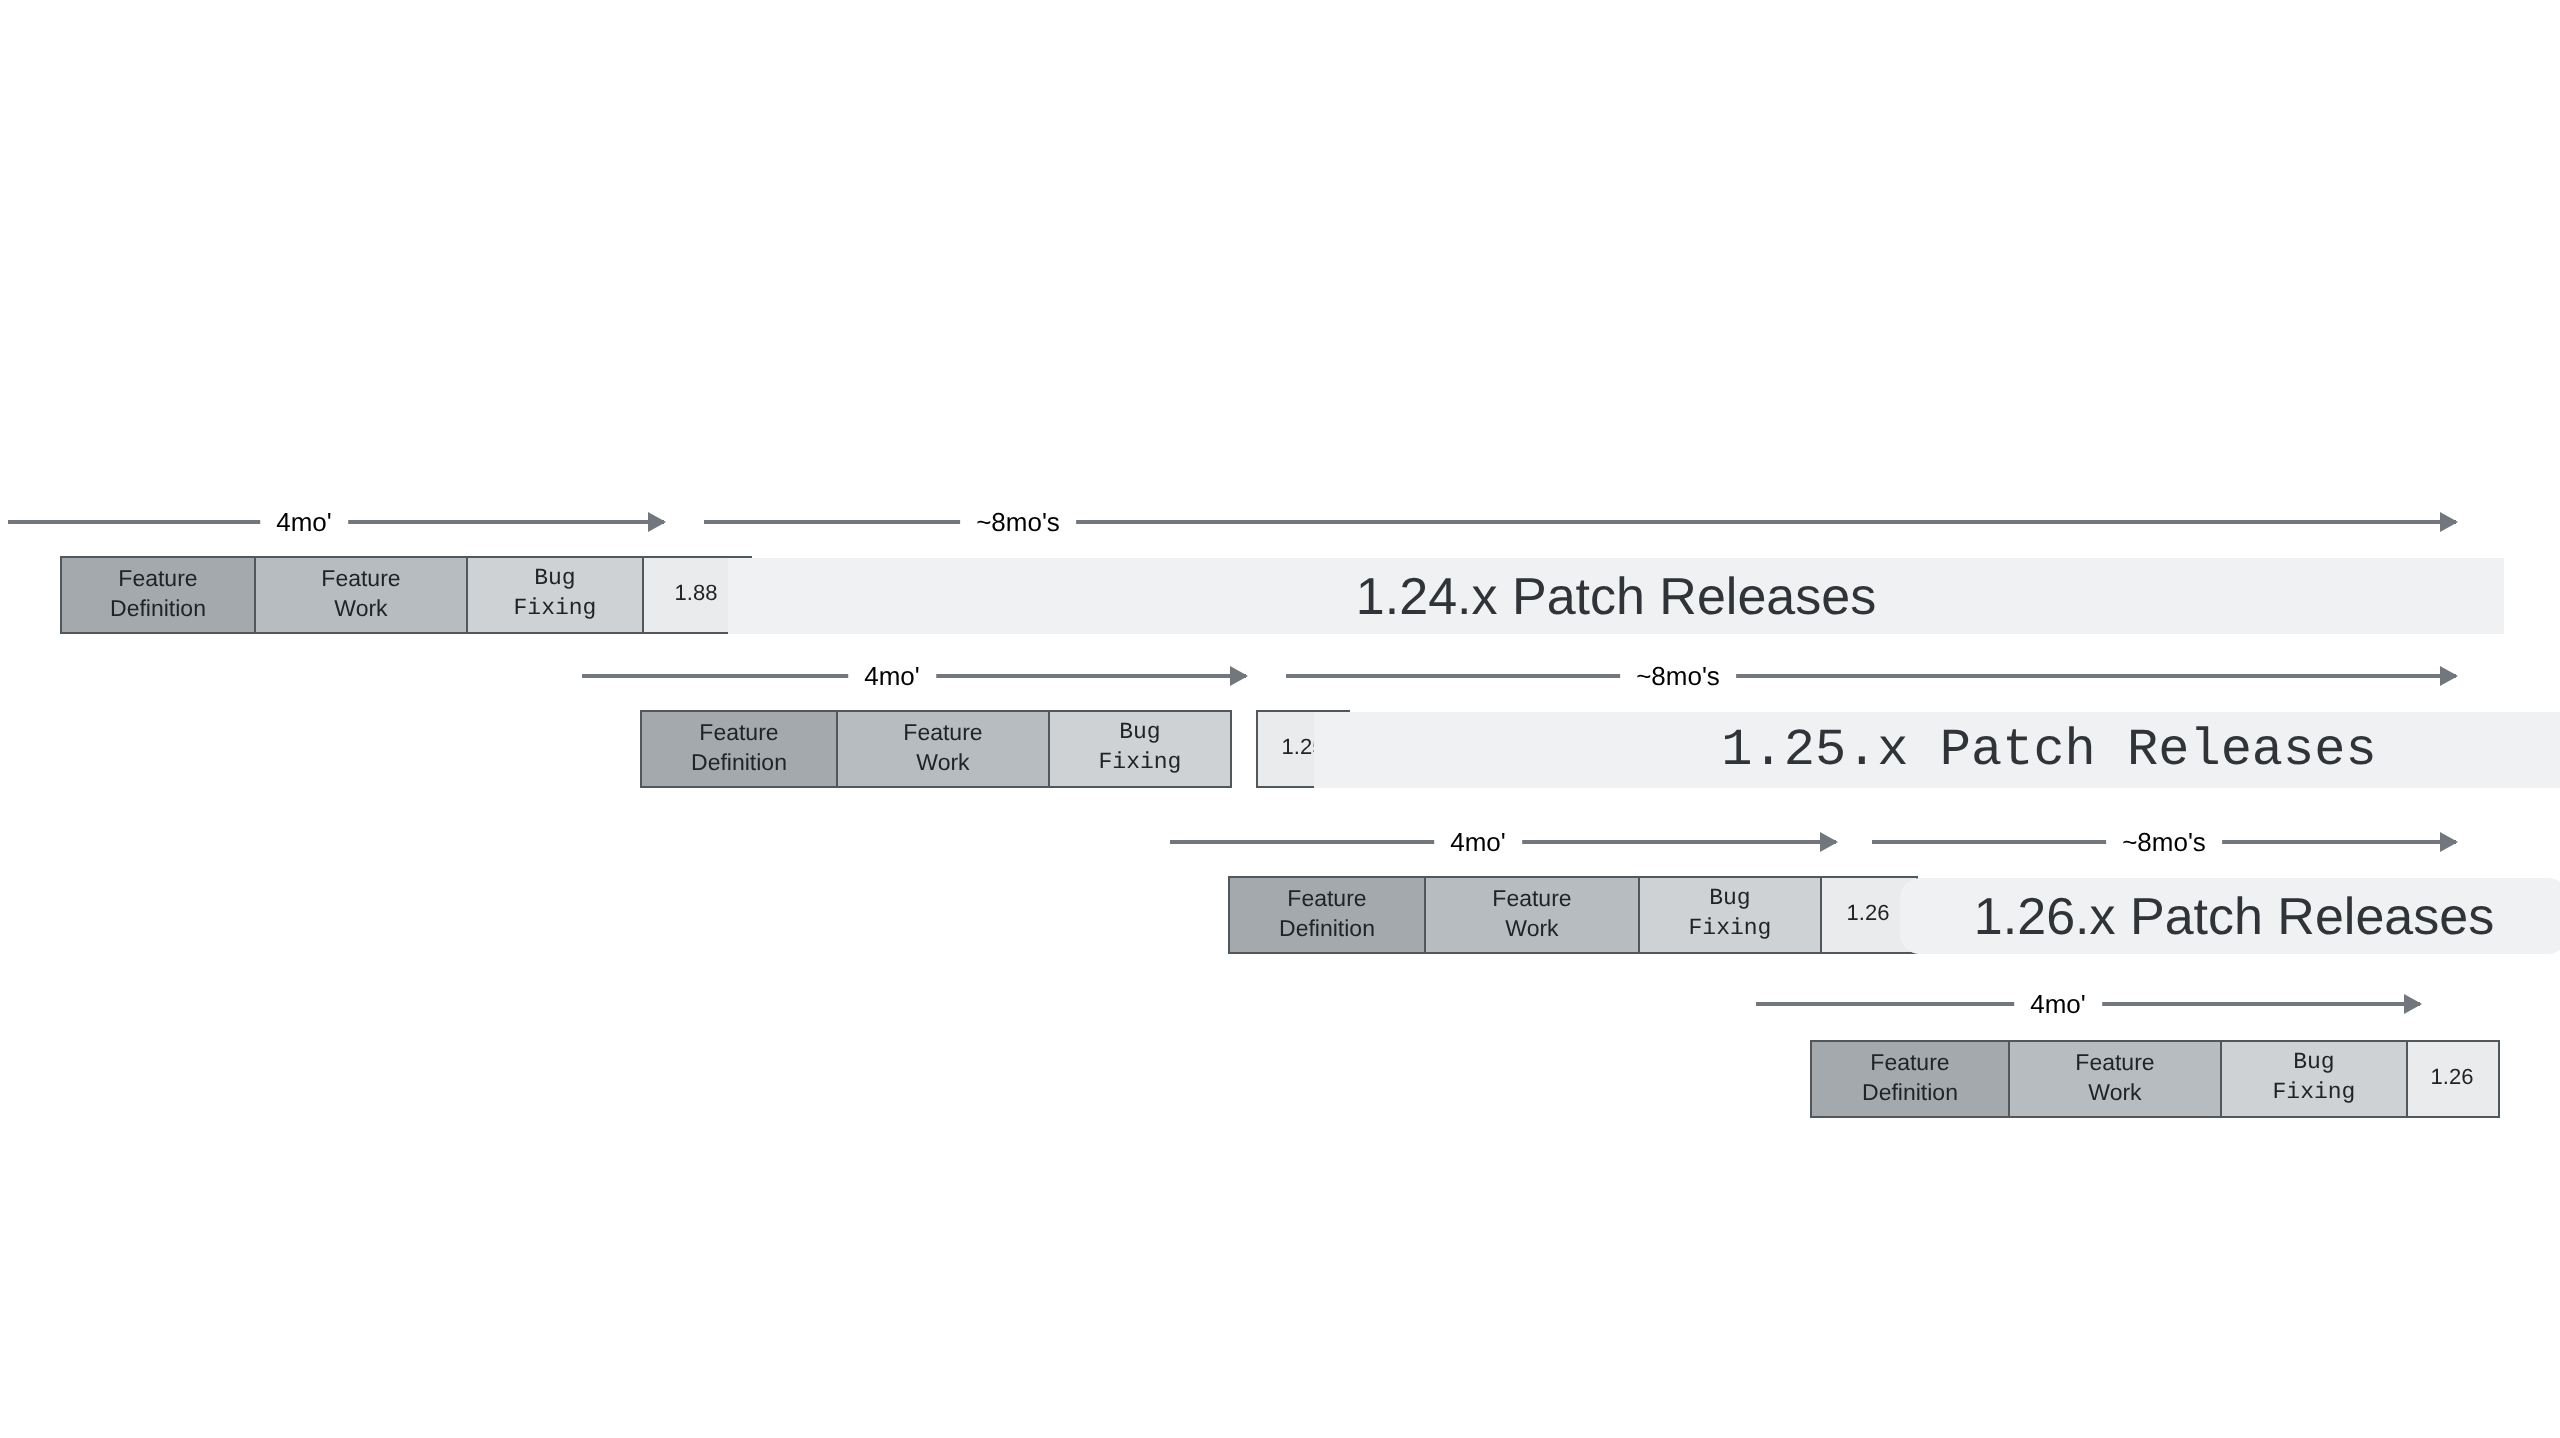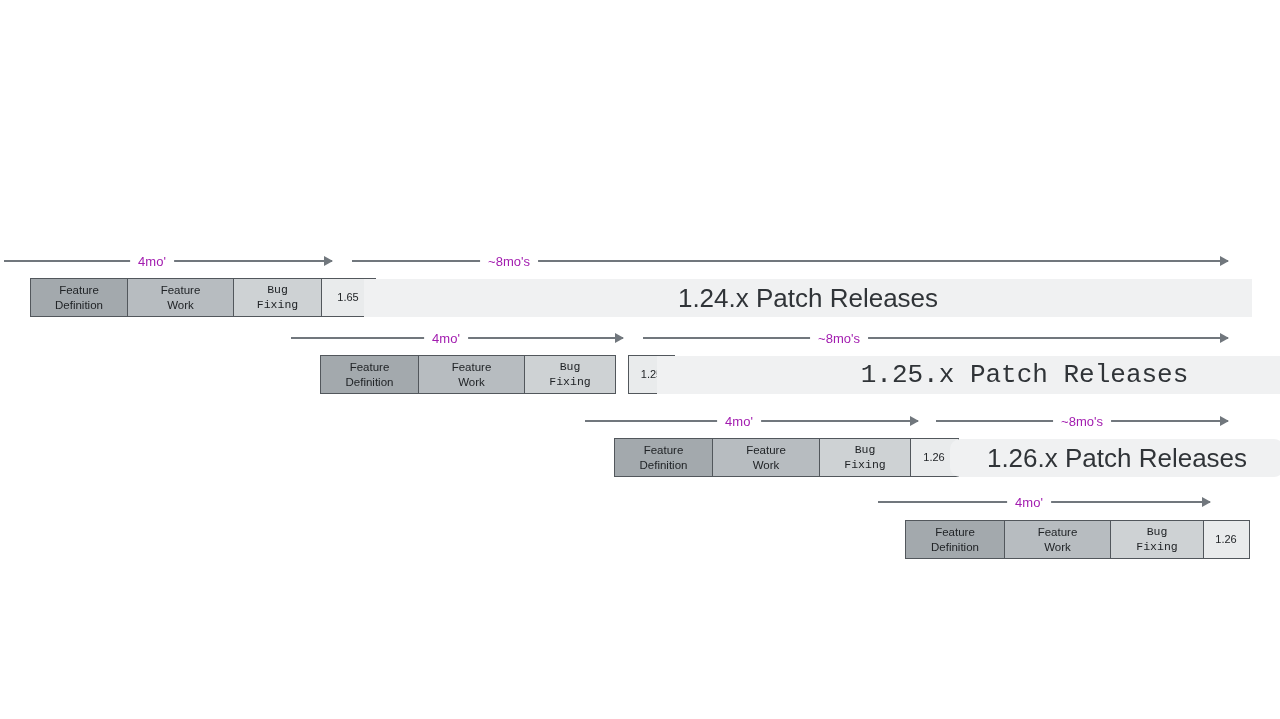--- a/index.html
+++ b/index.html
@@ -26,21 +26,21 @@
     border-top: 5px solid transparent;
     border-bottom: 5px solid transparent;
   }
   .arrow-label {
     position: absolute;
     top: 1px;
     transform: translate(-50%, -50%);
     background: #ffffff;
     padding: 0 8px;
     font-size: 13px;
-    color: #a21caf;
+    color: #000000;
     white-space: nowrap;
   }
   
   .strip {
     position: absolute;
     display: flex;
     height: 39px;
     padding-left: 27px;
   }
   .pbox {
@@ -88,21 +88,21 @@
       <span class="arrow-head"></span>
       <span class="arrow-label" style="left:157px;">~8mo's</span>
     </div>
     <div class="strip" style="left:3px; top:278px;">
       <div class="pbox fd" style="width:98px;">Feature
 Definition</div>
       <div class="pbox fw" style="width:108px;">Feature
 Work</div>
       <div class="pbox bf" style="width:89px;">Bug
 Fixing</div>
-      <div class="pbox ver" style="width:55px;">1.65</div>
+      <div class="pbox ver" style="width:55px;">1.88</div>
     </div>
     <div class="patchbar" style="left:352px; top:279px; width:888px;">1.24.x Patch Releases</div>
   </div>
 
   <div>
     <div class="arrow" style="left:291px; top:337px; width:332px;">
       <span class="arrow-head"></span>
       <span class="arrow-label" style="left:155px;">4mo'</span>
     </div>
     <div class="arrow" style="left:643px; top:337px; width:585px;">

